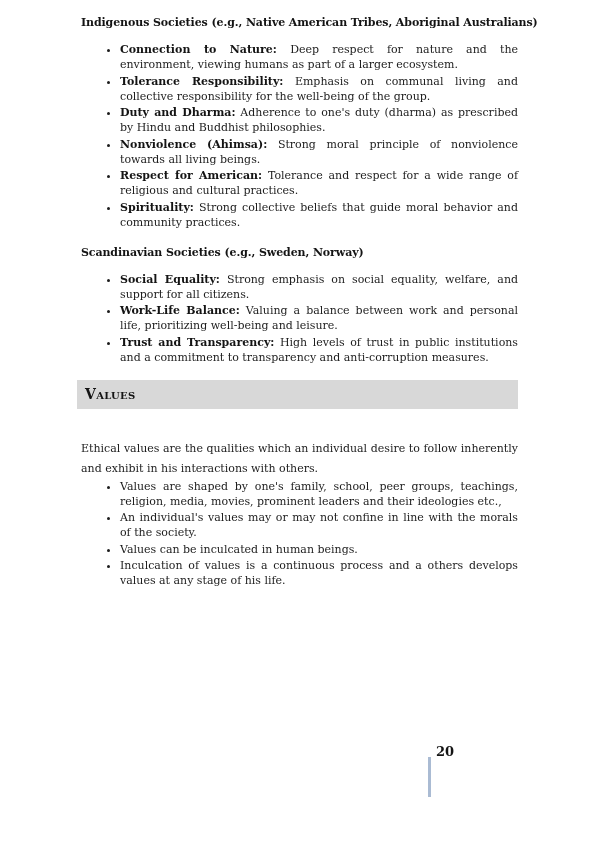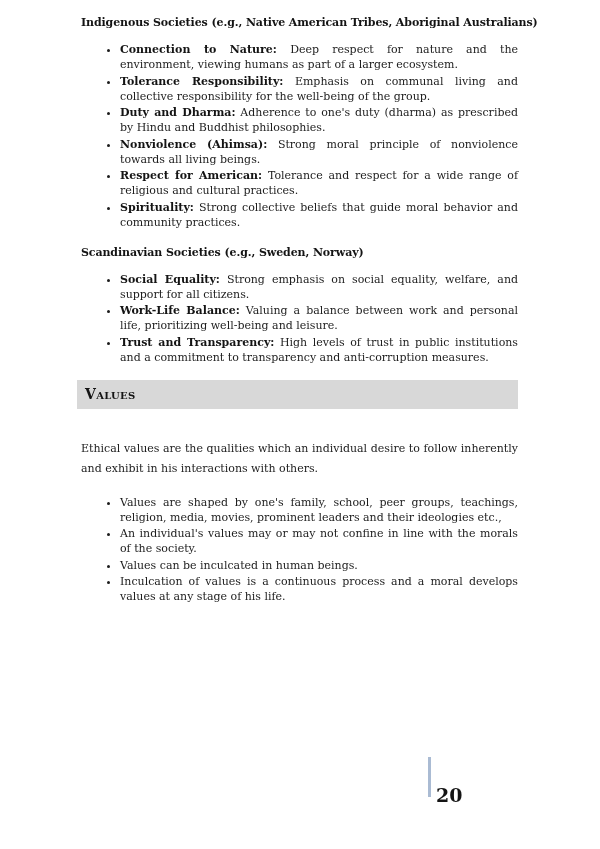--- a/index.html
+++ b/index.html
@@ -58,34 +58,34 @@
     font-size: 14px;
     letter-spacing: 0.3px;
     color: #141414;
   }
   p.values-intro {
     margin: 30px 0 0 0;
     font-size: 11px;
     line-height: 20px;
     text-align: justify;
   }
-  ul.values-bullets { margin-top: 16px; }
+  ul.values-bullets { }
   .footer-bar {
     position: absolute;
     left: 428px;
     top: 757px;
     width: 3px;
     height: 40px;
   }
   .page-number {
     position: absolute;
     left: 436px;
-    top: 784px;
+    top: 744px;
     font-weight: bold;
-    font-size: 19px;
+    font-size: 13px;
     color: #141414;
   }
 </style>
 </head>
 <body>
 
 <div class="page">
 
 
   <div class="content">
@@ -141,21 +141,21 @@
     <div class="values-band" style="background:#d8d8d8">
       <span class="band-label">Values</span>
     </div>
 
     <p class="values-intro">Ethical values are the qualities which an individual desire to follow inherently and exhibit in his interactions with others.</p>
 
     <ul class="bullets values-bullets">
       <li>Values are shaped by one's family, school, peer groups, teachings, religion, media, movies, prominent leaders and their ideologies etc.,</li>
       <li>An individual's values may or may not confine in line with the morals of the society.</li>
       <li>Values can be inculcated in human beings.</li>
-      <li>Inculcation of values is a continuous process and a moral develops values at any stage of his life.</li>
+      <li>Inculcation of values is a continuous process and a others develops values at any stage of his life.</li>
     </ul>
 
   </div>
 
   <div class="footer-bar" style="background:#aabbd3"></div>
   <div class="page-number">20</div>
 
 </div>
 
 </body></html>

